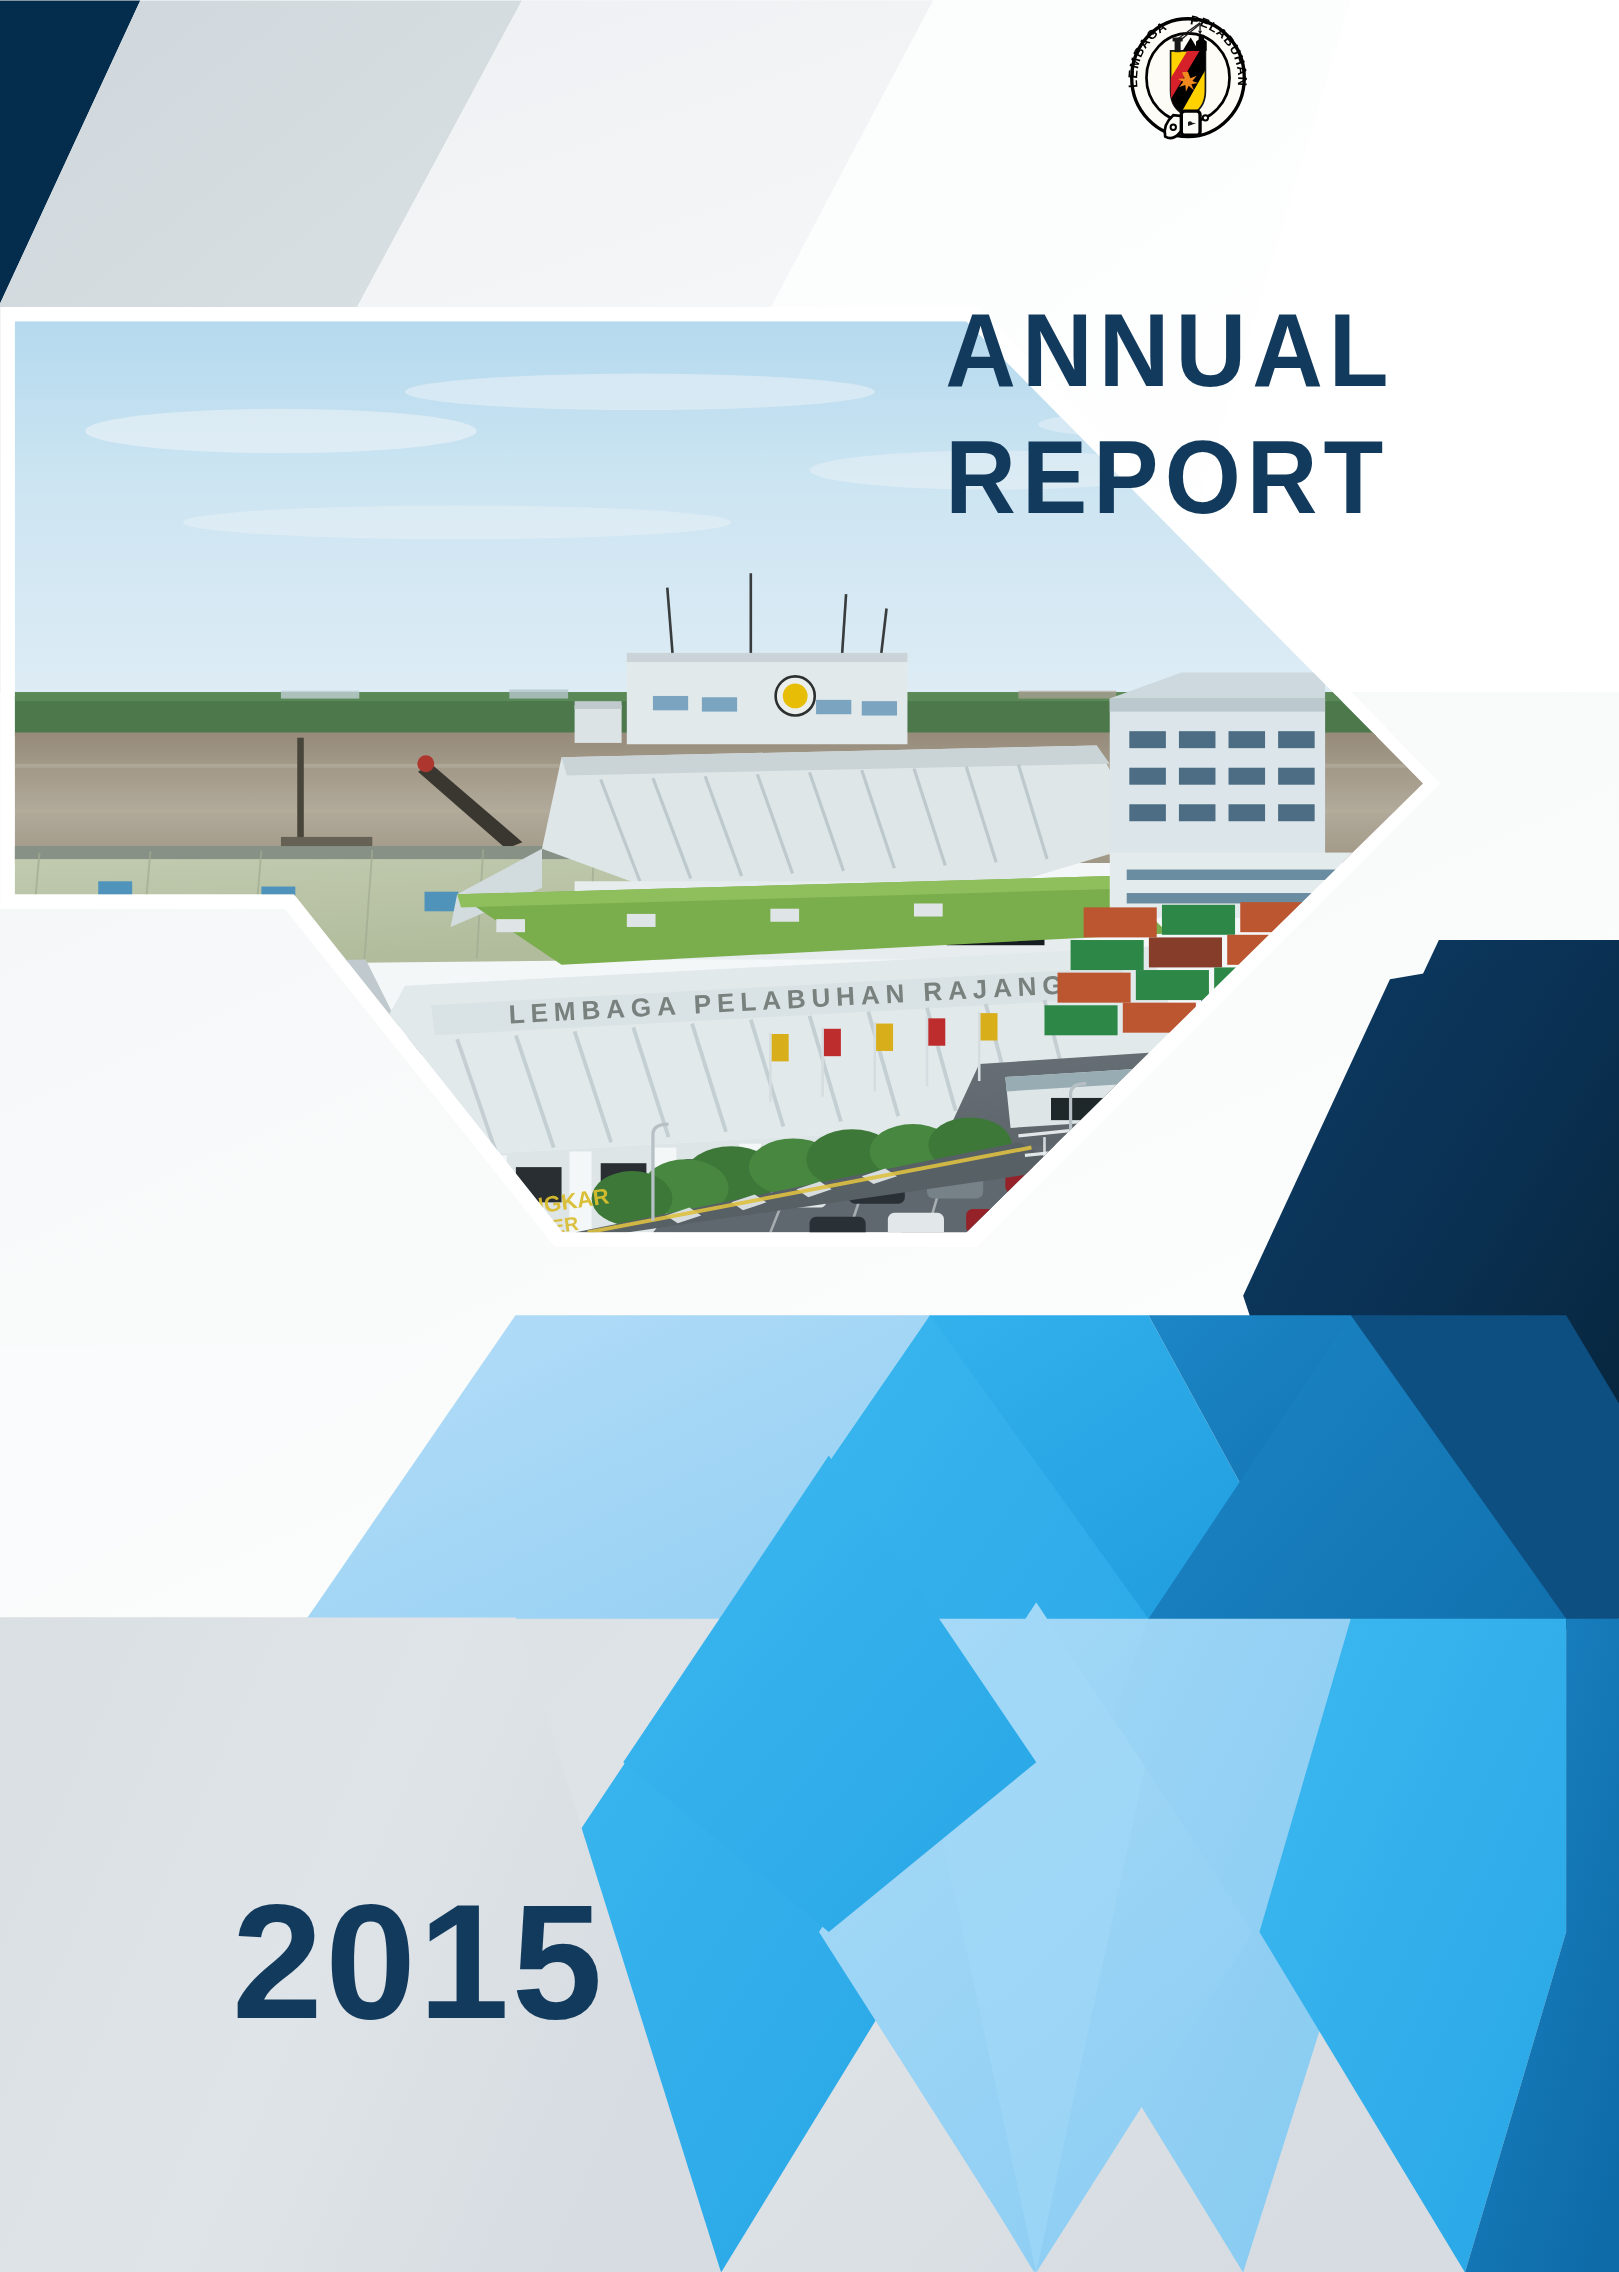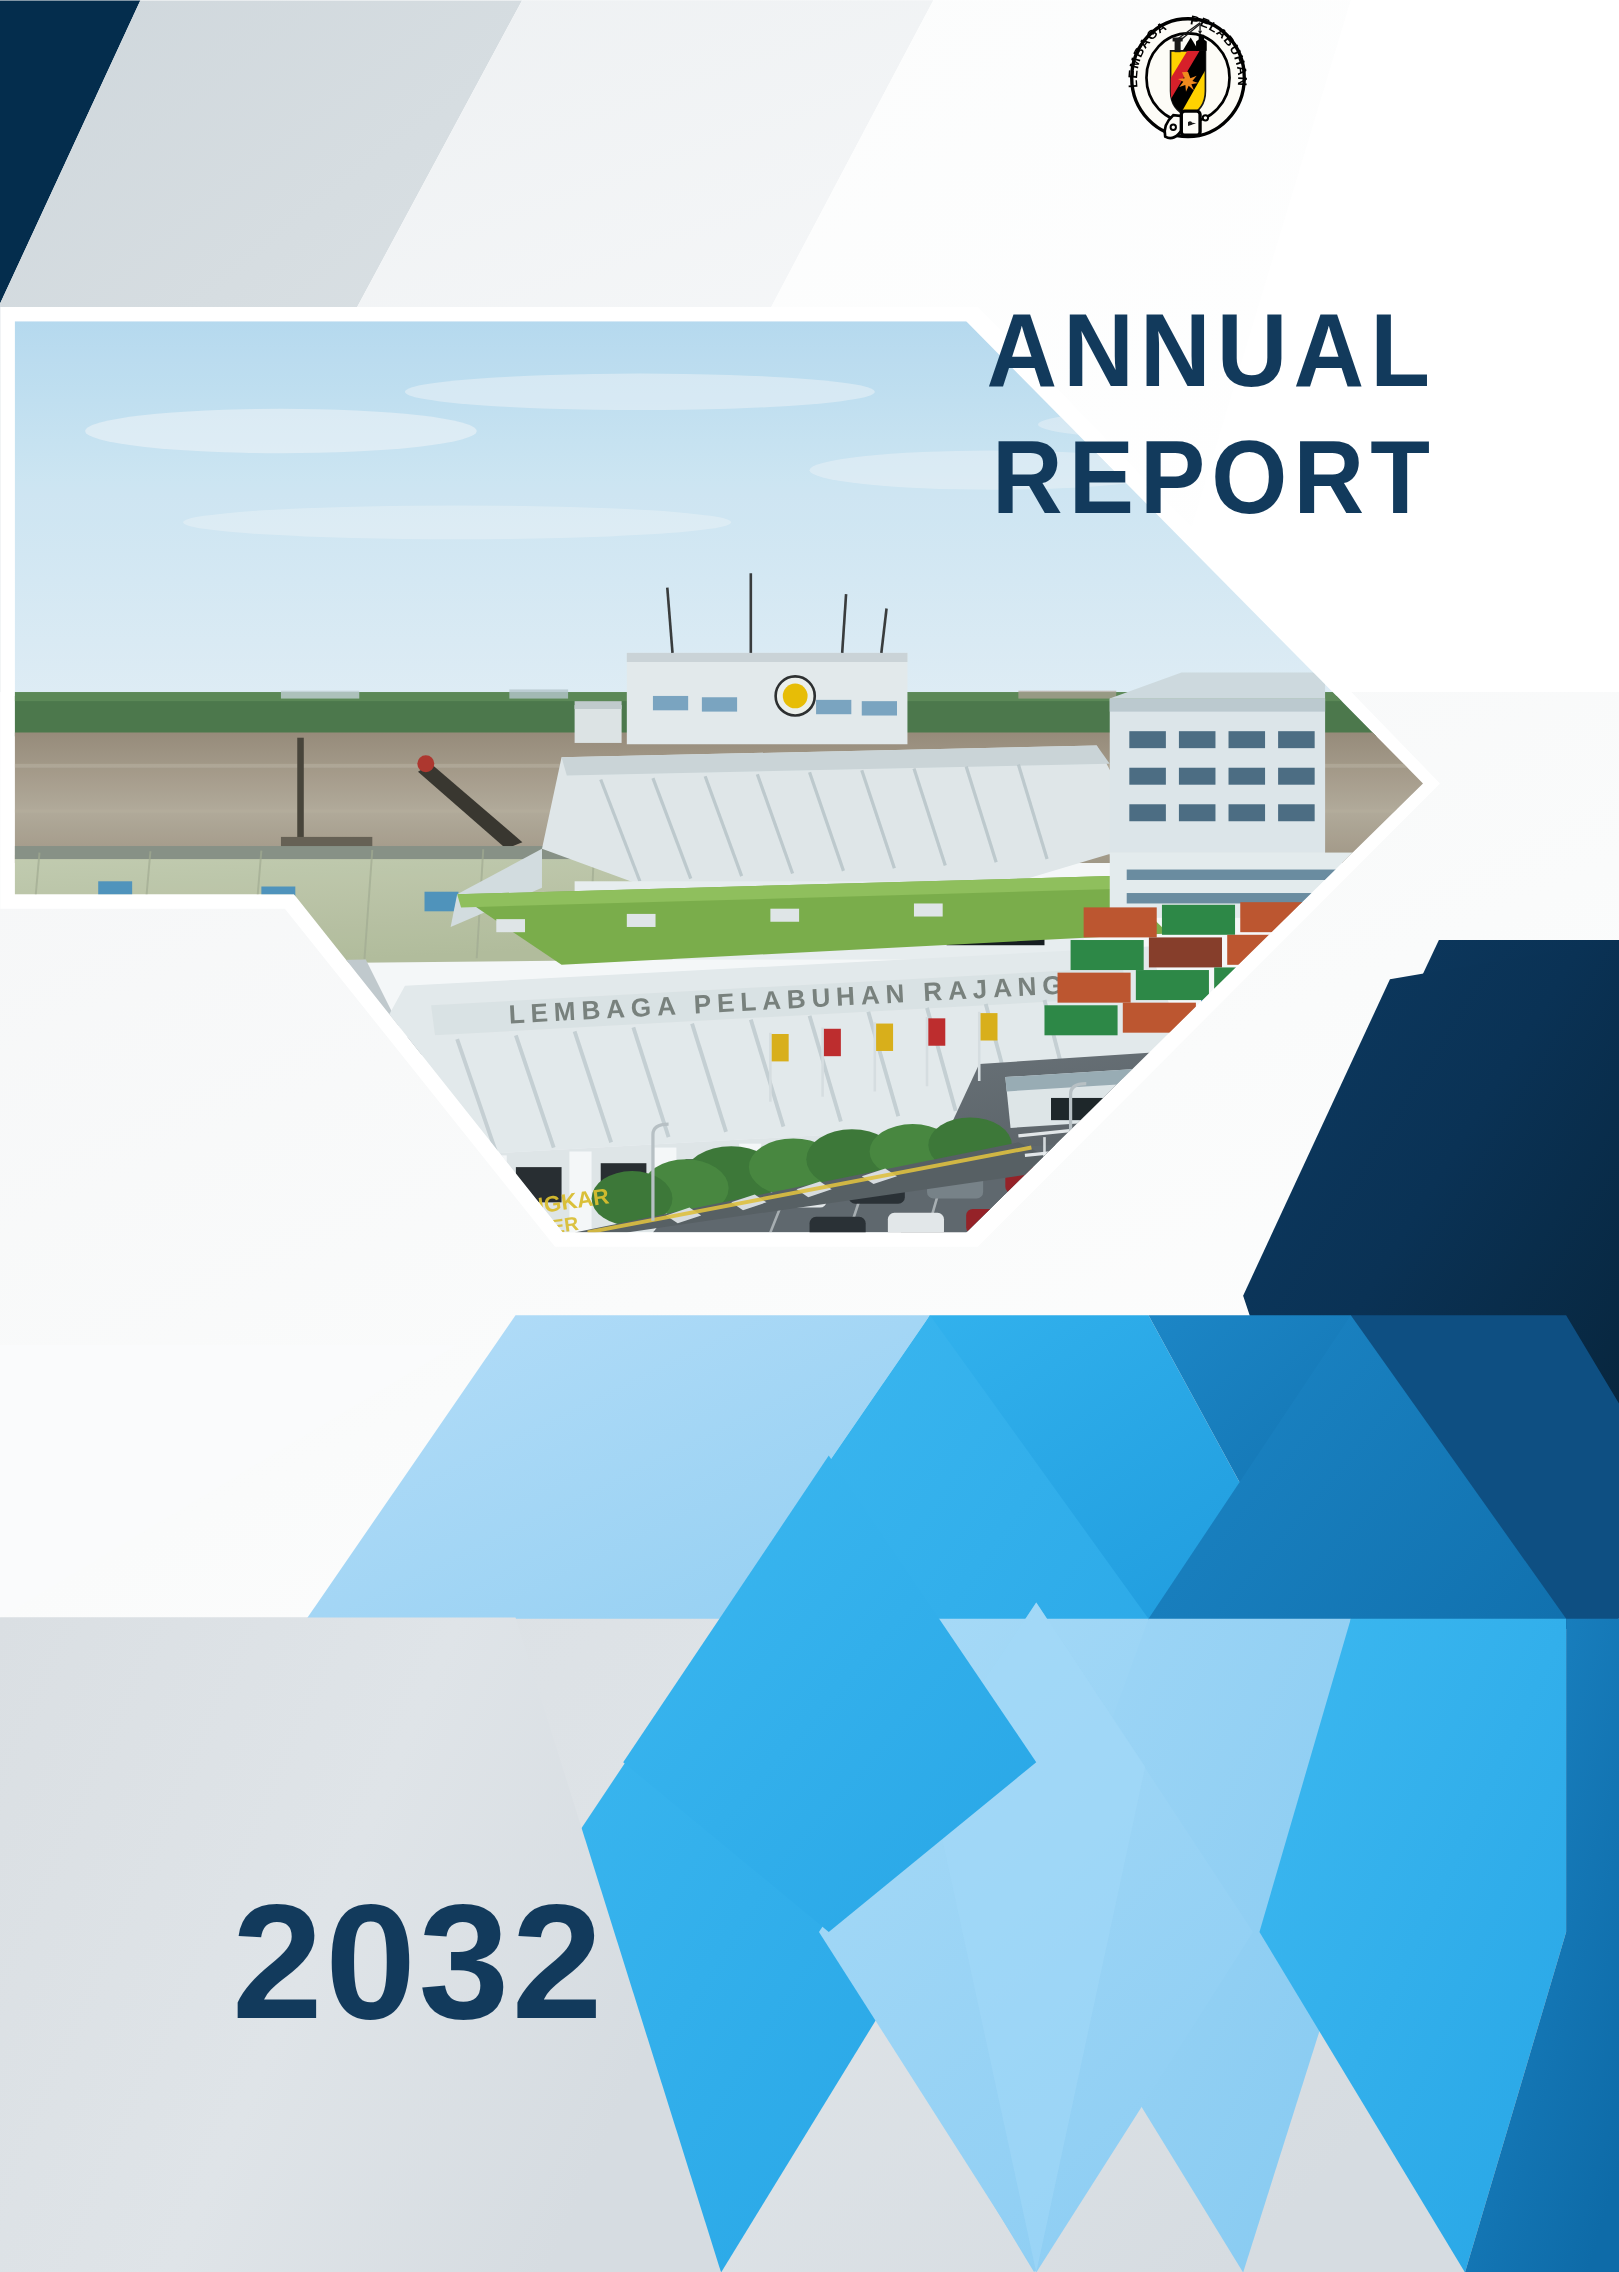--- a/index.html
+++ b/index.html
@@ -15,21 +15,20 @@
 
   
   .layer{position:absolute;top:0;left:0;width:1619px;height:2273px;}
   .layer svg{display:block;width:1619px;height:2273px;}
 
   
   #title-block{
     position:absolute;
     left:914px;top:287px;
     width:522px;
-    text-align:right;
     z-index:40;
   }
   .title-line{
     display:block;
     color:#123A5C;
     font-family:"Liberation Sans",sans-serif;
     font-weight:700;
     font-size:104px;
     line-height:1.22;
     letter-spacing:6.5px;
@@ -589,16 +588,16 @@
         <circle cx="78" cy="172" r="4" fill="#FDFCF7" stroke="#000000" stroke-width="3"></circle>
       </g>
     </svg>
   </div>
 
   <div id="title-block">
     <span class="title-line">ANNUAL</span>
     <span class="title-line">REPORT</span>
   </div>
 
-  <div id="year">2032</div>
+  <div id="year">2015</div>
 
 </div>
 
 
 </body></html>

